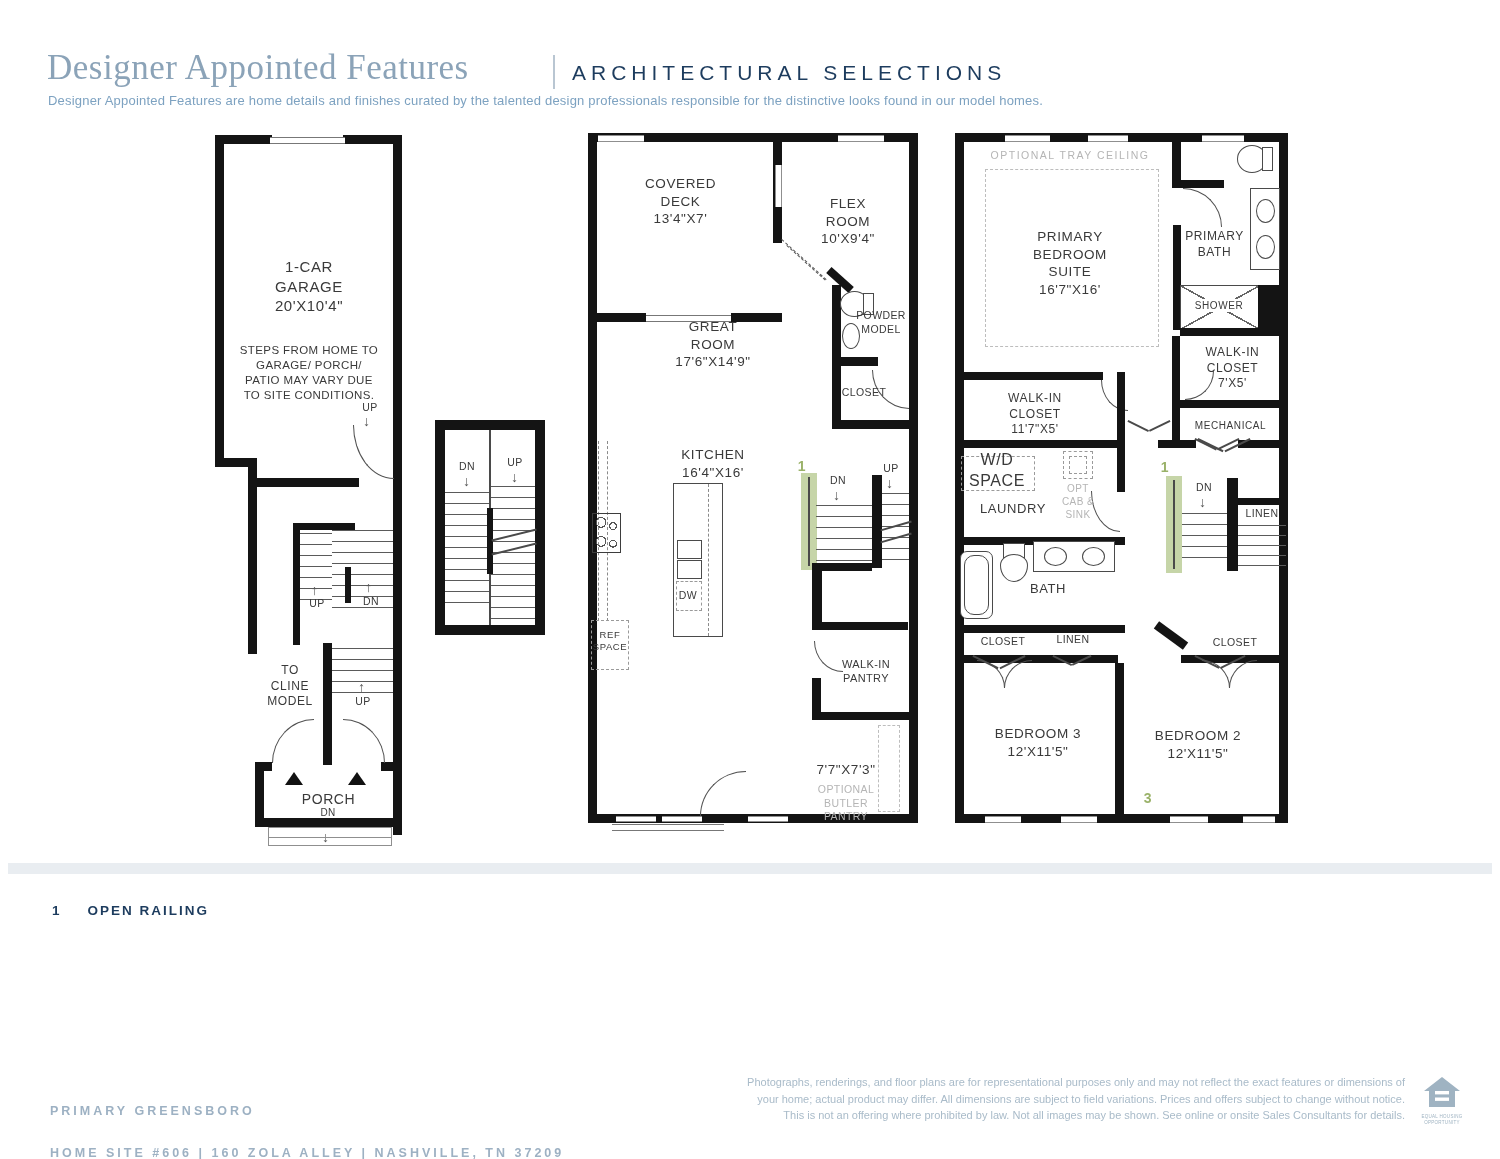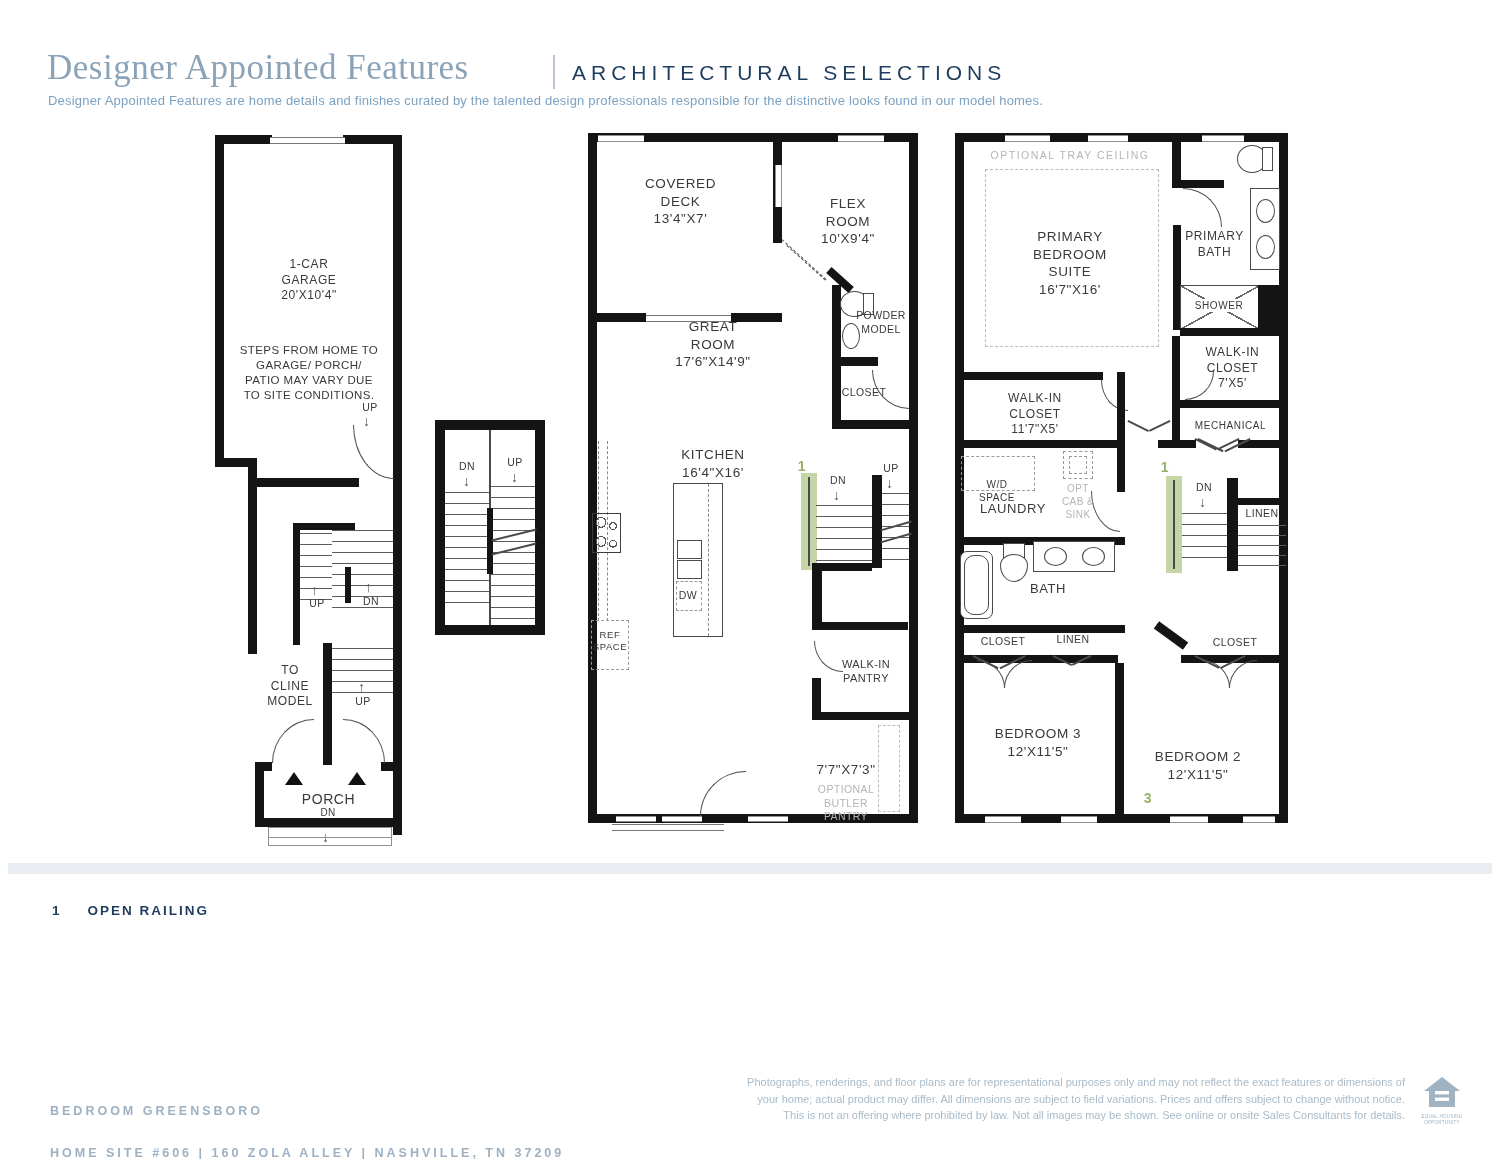--- a/index.html
+++ b/index.html
@@ -84,21 +84,21 @@
 
   <div class="plan" style="left:215px;top:135px;width:190px;height:712px;">
     <div class="w" style="left:0;top:0;width:57px;height:9px;"></div>
     <div class="w" style="left:128px;top:0;width:59px;height:9px;"></div>
     <div class="slider" style="left:55px;top:1.5px;width:75px;height:5px;"></div>
     <div class="w" style="left:0;top:0;width:9px;height:332px;"></div>
     <div class="w" style="left:0;top:323px;width:42px;height:9px;"></div>
     <div class="w" style="left:33px;top:323px;width:9px;height:196px;"></div>
     <div class="w" style="left:178px;top:0;width:9px;height:700px;"></div>
     <div class="w" style="left:34px;top:343px;width:110px;height:9px;"></div>
-    <div class="lbl" style="left:9px;top:122px;width:170px;font-size:12px;">1-CAR
+    <div class="lbl" style="left:9px;top:122px;width:170px;font-size:15px;">1-CAR
 GARAGE
 20'X10'4"</div>
     <div class="lbl sm" style="left:9px;top:208px;width:170px;font-size:11.5px;">STEPS FROM HOME TO
 GARAGE/ PORCH/
 PATIO MAY VARY DUE
 TO SITE CONDITIONS.</div>
     <div class="lbl sm" style="left:135px;top:266px;width:40px;">UP</div>
     <div class="arr" style="left:148px;top:279px;">↓</div>
     <div class="arc arc-bl" style="left:138px;top:290px;width:40px;height:53px;"></div>
 
@@ -292,21 +292,21 @@
     <div class="lbl md" style="left:20px;top:258px;width:120px;">WALK-IN
 CLOSET
 11'7"X5'</div>
     <div class="w" style="left:162px;top:239px;width:8px;height:68px;"></div>
     <div class="vdoor" style="left:173px;top:287px;width:42px;"></div>
 
     <div class="w" style="left:0;top:307px;width:170px;height:8px;"></div>
     <div class="w" style="left:162px;top:307px;width:8px;height:52px;"></div>
     <div class="arc arc-bl" style="left:136px;top:358px;width:28px;height:40px;"></div>
     <div class="dash" style="left:6px;top:323px;width:72px;height:33px;"></div>
-    <div class="lbl" style="left:6px;top:345px;width:72px;font-size:10px;">W/D
+    <div class="lbl" style="left:6px;top:317px;width:72px;font-size:16px;">W/D
 SPACE</div>
     <div class="lbl" style="left:8px;top:368px;width:100px;font-size:13px;">LAUNDRY</div>
     <div class="dash" style="left:108px;top:318px;width:28px;height:26px;"></div>
     <div class="dash" style="left:114px;top:323px;width:16px;height:16px;"></div>
     <div class="lbl sm gray" style="left:92px;top:349px;width:62px;font-size:10px;">OPT
 CAB &amp;
 SINK</div>
     <div class="w" style="left:0;top:404px;width:170px;height:8px;"></div>
 
     <div class="tub" style="left:5px;top:418px;width:31px;height:66px;"></div>
@@ -344,32 +344,32 @@
     <div class="lbl sm" style="left:245px;top:503px;width:70px;">CLOSET</div>
     <div class="vdoor" style="left:240px;top:522px;width:50px;"></div>
 
     <div class="w" style="left:160px;top:530px;width:9px;height:160px;"></div>
     <div class="arc arc-tr" style="left:22px;top:527px;width:27px;height:27px;"></div>
     <div class="arc arc-tl" style="left:49px;top:527px;width:27px;height:27px;"></div>
     <div class="arc arc-tr" style="left:247px;top:527px;width:27px;height:27px;"></div>
     <div class="arc arc-tl" style="left:274px;top:527px;width:27px;height:27px;"></div>
     <div class="lbl" style="left:18px;top:592px;width:130px;">BEDROOM 3
 12'X11'5"</div>
-    <div class="lbl" style="left:178px;top:594px;width:130px;margin-top:21px;">BEDROOM 2
+    <div class="lbl" style="left:178px;top:594px;width:130px;">BEDROOM 2
 12'X11'5"</div>
     <div class="lbl green" style="left:185px;top:656px;width:16px;">3</div>
   </div>
 
   <div class="sepbar"></div>
   <div class="legend">
     <span class="num">1</span><span>OPEN RAILING</span>
   </div>
 
   <div class="foot-left">
-    <span>BEDROOM GREENSBORO</span><br>
+    <span>PRIMARY GREENSBORO</span><br>
     <span>HOME SITE #606   |   160 ZOLA ALLEY   |   NASHVILLE, TN 37209</span>
   </div>
 
   <div class="disclaimer">Photographs, renderings, and floor plans are for representational purposes only and may not reflect the exact features or dimensions of your home; actual product may differ. All dimensions are subject to field variations. Prices and offers subject to change without notice. This is not an offering where prohibited by law. Not all images may be shown. See online or onsite Sales Consultants for details.</div>
 
   <div class="eho">
     <svg width="40" height="34" viewBox="0 0 40 34">
       <path d="M20 1 L38 15 L33 15 L33 31 L7 31 L7 15 L2 15 Z" fill="#9fb3c2"></path>
       <rect x="13" y="15" width="14" height="3.4" fill="#ffffff"></rect>
       <rect x="13" y="21.5" width="14" height="3.4" fill="#ffffff"></rect>

